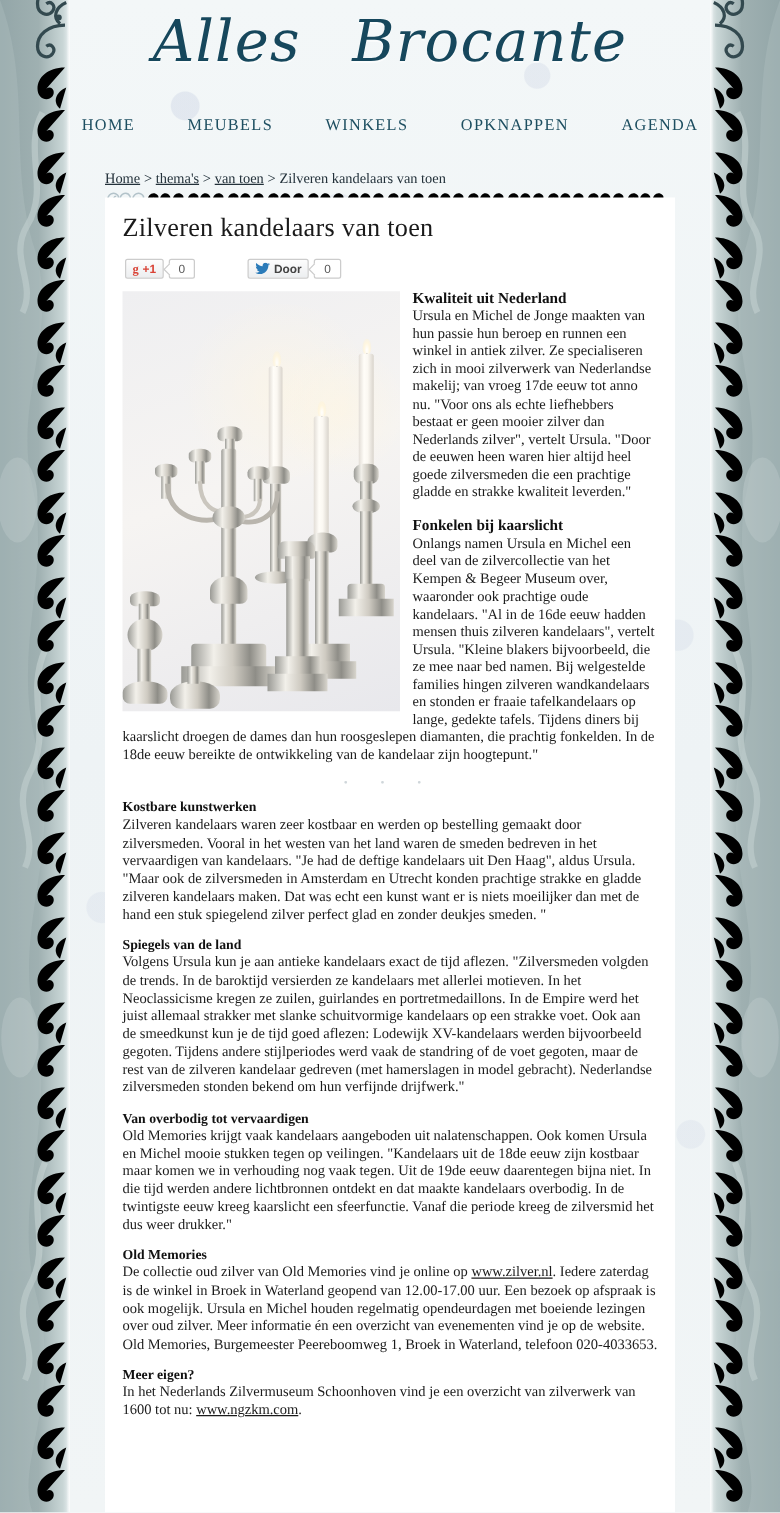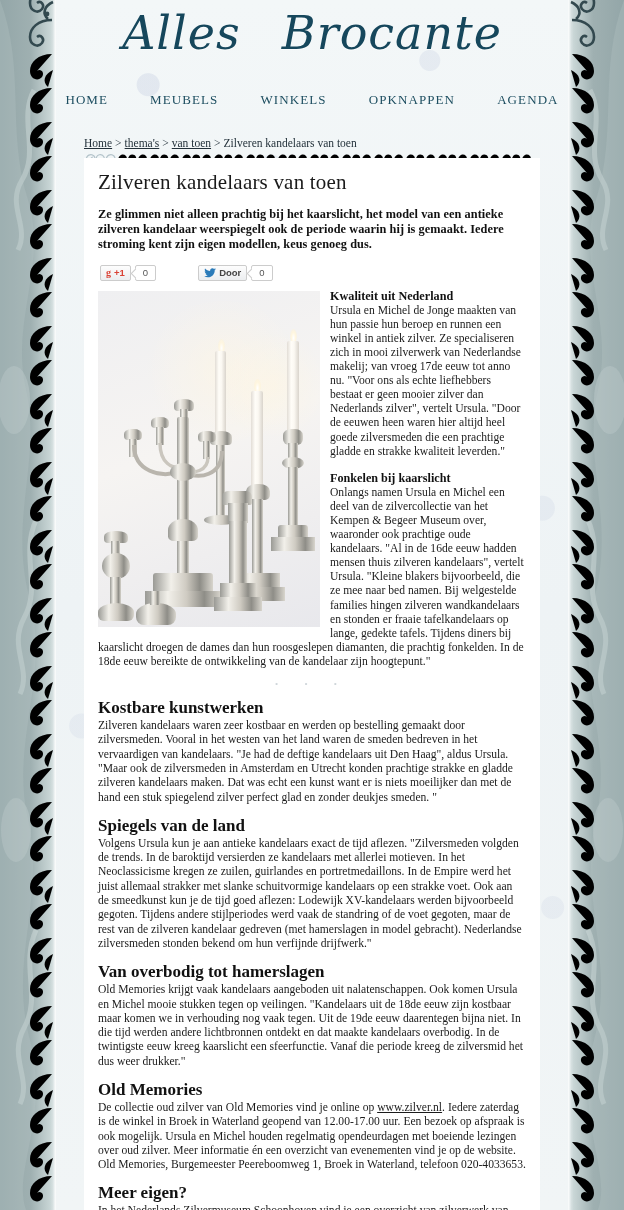--- a/index.html
+++ b/index.html
@@ -133,21 +133,21 @@
     margin:0 0 1px 0;font-size:12.2px;font-weight:bold;color:#111;
   }
   .body-col p{margin:0 0 0 0;}
   .body-col p + h3{margin-top:12px;}
 
   .mini-divider{
     clear:both;text-align:center;color:#cfd6da;font-size:9px;
     letter-spacing:12px;margin:10px 0 9px 0;height:10px;overflow:hidden;
   }
   section.blk{margin:0 0 11px 0;}
-  section.blk h3{margin:0 0 1px 0;font-size:17px;font-weight:bold;color:#111;}
+  section.blk h3{margin:0 0 1px 0;font-size:11px;font-weight:bold;color:#111;}
   section.blk p{margin:0;font-size:11.6px;line-height:14.3px;color:#1b1b1b;}
   a.inline{color:#1b1b1b;text-decoration:underline;}
   .flame{position:absolute;width:7px;height:13px;border-radius:50% 50% 45% 45%;
     background:radial-gradient(ellipse at 50% 70%,#fff 0%,#fff6df 45%,rgba(255,240,200,.25) 75%,rgba(255,240,200,0) 100%);}
   .wick{position:absolute;width:1px;height:3px;background:#3a3a36;}
   .stick{position:absolute;background:linear-gradient(90deg,#e2ddd6,#fffdf8 35%,#fbf8f2 60%,#d9d4cc);border-radius:2px 2px 0 0;}
   .silver{position:absolute;background:linear-gradient(90deg,#9a9a95,#f2f0ea 30%,#cfcbc2 55%,#8e8d87 78%,#d8d5cd);}
   .glow{position:absolute;border-radius:50%;
     background:radial-gradient(circle,rgba(255,246,226,.55) 0%,rgba(255,246,226,0) 70%);}
 </style>
@@ -277,21 +277,20 @@
         <use href="#orn" x="352"></use>
         <use href="#orn" x="384"></use>
       <use href="#orn" x="416"></use>
     </svg>
   </div>
 
   <div id="card">
     <div class="inner">
 
       <h1 class="title">Zilveren kandelaars van toen</h1>
-      <p class="lead">Ze glimmen niet alleen prachtig bij het kaarslicht, het model van een antieke zilveren kandelaar weerspiegelt ook de periode waarin hij is gemaakt. Iedere stroming kent zijn eigen modellen, keus genoeg dus.</p>
 
       <div class="social">
         <div class="sbtn">
           <div class="main">
             <span class="gp-icon">g</span>
             <span class="gp-plus">+1</span>
           </div>
           <div class="count">0</div>
         </div>
 
@@ -384,21 +383,21 @@
         <h3>Kostbare kunstwerken</h3>
         <p>Zilveren kandelaars waren zeer kostbaar en werden op bestelling gemaakt door zilversmeden. Vooral in het westen van het land waren de smeden bedreven in het vervaardigen van kandelaars. "Je had de deftige kandelaars uit Den Haag", aldus Ursula. "Maar ook de zilversmeden in Amsterdam en Utrecht konden prachtige strakke en gladde zilveren kandelaars maken. Dat was echt een kunst want er is niets moeilijker dan met de hand een stuk spiegelend zilver perfect glad en zonder deukjes smeden. "</p>
       </section>
 
       <section class="blk">
         <h3>Spiegels van de land</h3>
         <p>Volgens Ursula kun je aan antieke kandelaars exact de tijd aflezen. "Zilversmeden volgden de trends. In de baroktijd versierden ze kandelaars met allerlei motieven. In het Neoclassicisme kregen ze zuilen, guirlandes en portretmedaillons. In de Empire werd het juist allemaal strakker met slanke schuitvormige kandelaars op een strakke voet. Ook aan de smeedkunst kun je de tijd goed aflezen: Lodewijk XV-kandelaars werden bijvoorbeeld gegoten. Tijdens andere stijlperiodes werd vaak de standring of de voet gegoten, maar de rest van de zilveren kandelaar gedreven (met hamerslagen in model gebracht). Nederlandse zilversmeden stonden bekend om hun verfijnde drijfwerk."</p>
       </section>
 
       <section class="blk">
-        <h3>Van overbodig tot hamerslagen</h3>
+        <h3>Van overbodig tot vervaardigen</h3>
         <p>Old Memories krijgt vaak kandelaars aangeboden uit nalatenschappen. Ook komen Ursula en Michel mooie stukken tegen op veilingen. "Kandelaars uit de 18de eeuw zijn kostbaar maar komen we in verhouding nog vaak tegen. Uit de 19de eeuw daarentegen bijna niet. In die tijd werden andere lichtbronnen ontdekt en dat maakte kandelaars overbodig. In de twintigste eeuw kreeg kaarslicht een sfeerfunctie. Vanaf die periode kreeg de zilversmid het dus weer drukker."</p>
       </section>
 
       <section class="blk">
         <h3>Old Memories</h3>
         <p><span>De collectie oud zilver van Old Memories vind je online op </span><a class="inline" href="#">www.zilver.nl</a><span>. Iedere zaterdag is de winkel in Broek in Waterland geopend van 12.00-17.00 uur. Een bezoek op afspraak is ook mogelijk. Ursula en Michel houden regelmatig opendeurdagen met boeiende lezingen over oud zilver. Meer informatie én een overzicht van evenementen vind je op de website.</span></p>
         <p>Old Memories, Burgemeester Peereboomweg 1, Broek in Waterland, telefoon 020-4033653.</p>
       </section>
 
       <section class="blk">

